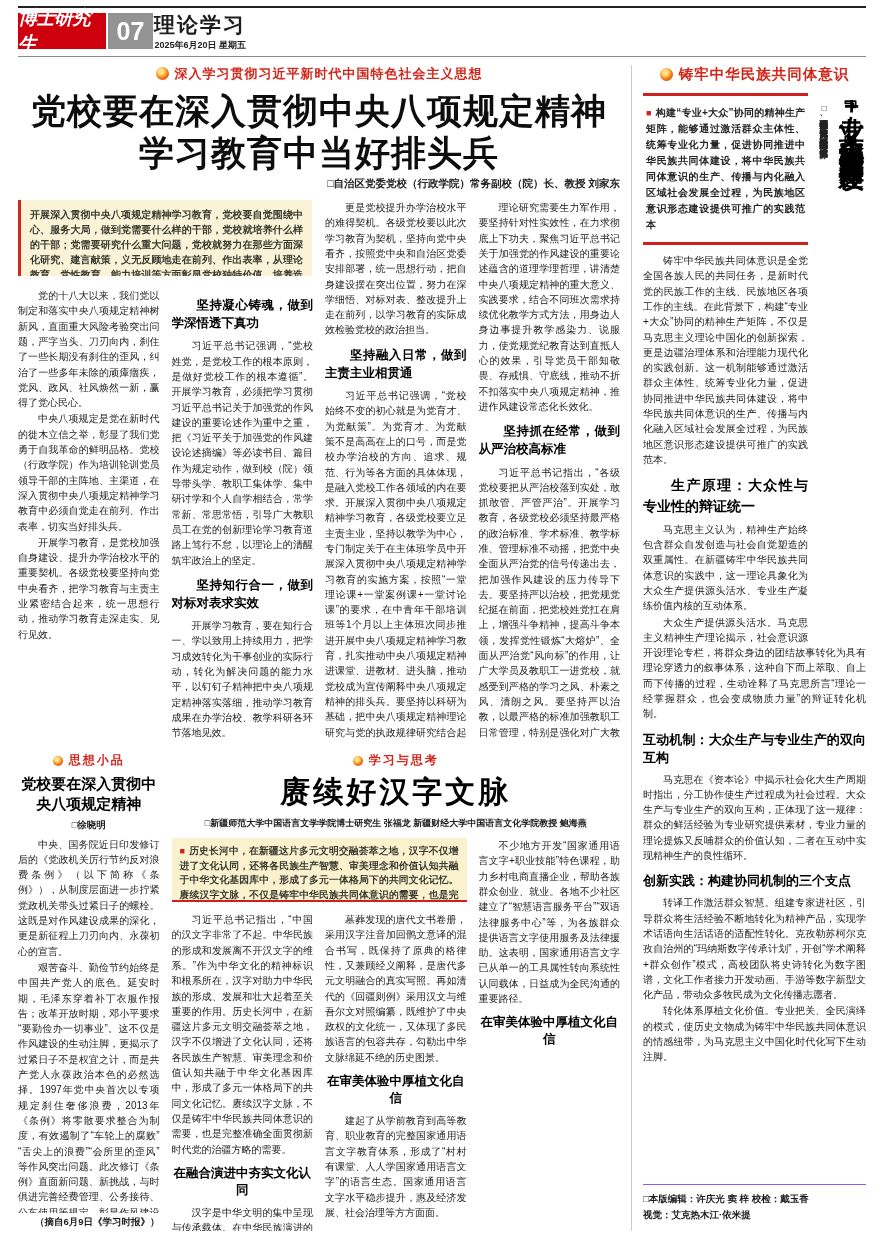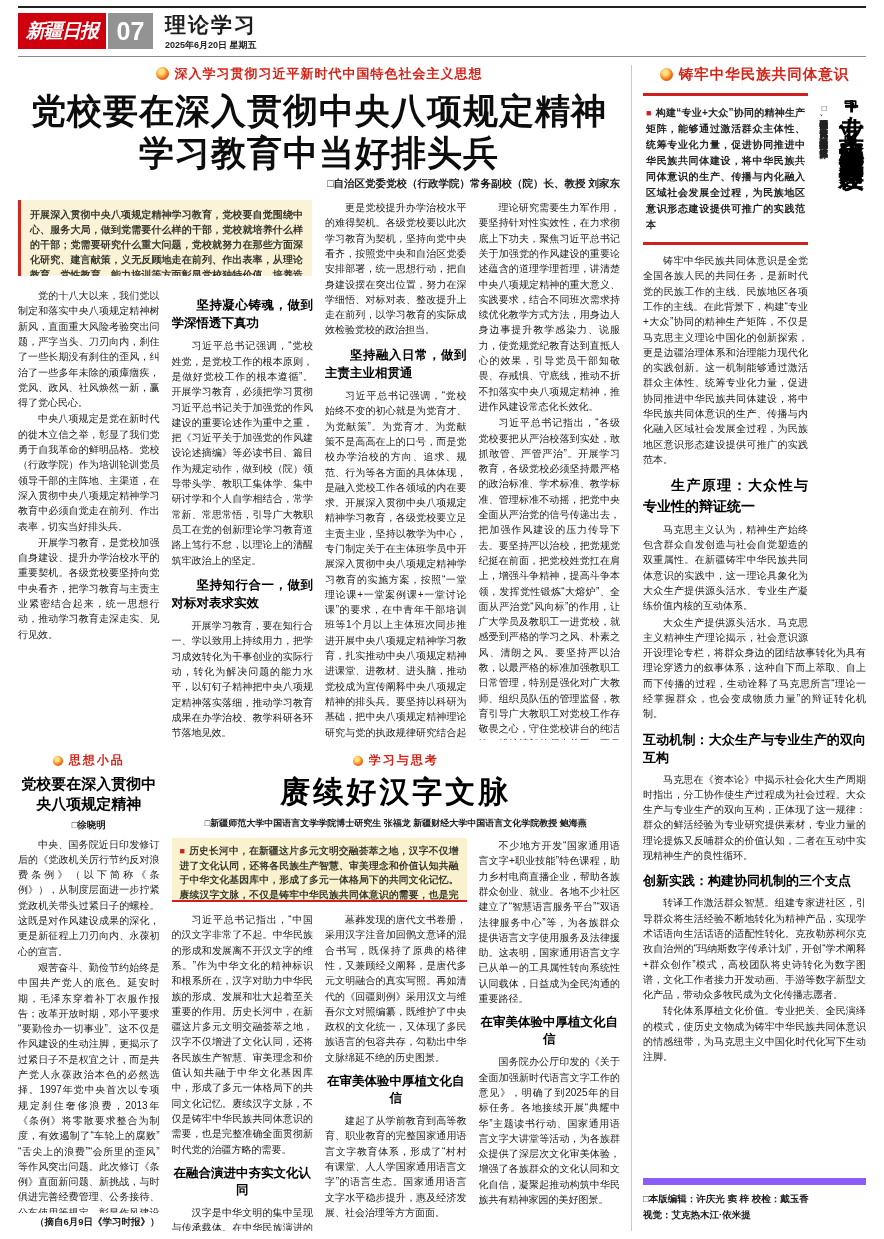--- a/index.html
+++ b/index.html
@@ -7,21 +7,21 @@
   body { font-family: "Liberation Sans", "DejaVu Sans", sans-serif; }
   .page{ width:884px; height:1239px; background:#fff; margin:0 auto; position:relative;
          padding:6px 18px 0 18px; overflow:hidden; color:#1d1d1d;}
   .topline{ height:2px; background:#222; margin-bottom:5px;}
   
   .masthead{ display:flex; align-items:flex-start; padding-bottom:4px; border-bottom:1px solid #8a8a8a;}
   .logo-red{ width:88px; height:36px; background:#cf000e; color:#fff; display:flex; align-items:center;
              justify-content:center; font-weight:900; font-style:italic; font-size:19px; letter-spacing:-1px;}
   .page-no{ width:45px; height:36px; background:#939393; color:#fff; display:flex; align-items:center;
             justify-content:center; font-size:25px; font-weight:700; margin-left:2px;}
-  .mh-right{ margin-left:12px;}
+  .mh-right{ margin-left:1px;text-align:right;}
   .sec-name{ font-size:21px; font-weight:900; line-height:1.1; letter-spacing:2px;}
   .mh-date{ font-size:9px; color:#222; margin-top:3px; font-weight:700;}
   
   .content{ display:flex; margin-top:8px; height:1166px; overflow:hidden;}
   .main{ width:602px; flex:none; display:flex; flex-direction:column;}
   .vrule{ width:1px; background:#c9c9c9; margin:0 11px; flex:none;}
   .sidebar{ flex:1; display:flex; flex-direction:column; overflow:hidden;}
   
   .banner{ text-align:center; color:#d3261b; font-weight:900; font-size:13px; height:20px; letter-spacing:1px;}
   .flame{ display:inline-block; width:13px; height:13px; border-radius:50%;
@@ -66,31 +66,31 @@
              font-size:10px; font-weight:700; line-height:1.6; color:#252525; margin-bottom:8px;}
   .sbhead2{ font-weight:900; font-size:14px; line-height:1.45; margin:8px 0 6px; text-indent:2em; color:#000;}
   .v-wrap{ display:flex; flex:none; margin-left:8px;}
   .v-bylines{ writing-mode:vertical-rl; font-size:8.5px; font-weight:700; color:#222; line-height:1.9;
               height:540px; padding-top:10px;}
   .v-title{ writing-mode:vertical-rl; font-size:25px; font-weight:900; letter-spacing:2px; line-height:1.15;
             color:#000; margin-left:5px; height:552px;}
   .sb-lower{ flex:1; display:flex; flex-direction:column; overflow:hidden; margin-top:0;}
   .sbhead{ font-weight:900; font-size:13px; margin:8px 0 5px; color:#000;}
   .sb-lower p.noind{ text-indent:0;}
-  .credits{ margin-top:auto; border-top:7px solid #8b5cf6; padding:6px 0 8px; font-size:9.5px; font-weight:700; line-height:1.7;}
+  .credits{ margin-top:auto; border-top:1px solid #8b5cf6; padding:6px 0 8px; font-size:9.5px; font-weight:700; line-height:1.7;}
 </style>
 </head>
 <body>
 
 <div class="page">
   <div class="topline"></div>
 
   <header class="masthead">
     <div class="logo-red">
-      <span>新疆日报</span>
+      <span>博士研究生</span>
     </div>
     <div class="page-no">07</div>
     <div class="mh-right">
       <div class="sec-name">理论学习</div>
       <div class="mh-date">2025年6月20日 星期五</div>
     </div>
   </header>
 
   <div class="content">
 
@@ -120,20 +120,21 @@
           <div class="shead">坚持知行合一，做到对标对表求实效</div>
           <p>开展学习教育，要在知行合一、学以致用上持续用力，把学习成效转化为干事创业的实际行动，转化为解决问题的能力水平，以钉钉子精神把中央八项规定精神落实落细，推动学习教育成果在办学治校、教学科研各环节落地见效。</p>
         </div>
         <div class="col">
           <p>更是党校提升办学治校水平的难得契机。各级党校要以此次学习教育为契机，坚持向党中央看齐，按照党中央和自治区党委安排部署，统一思想行动，把自身建设摆在突出位置，努力在深学细悟、对标对表、整改提升上走在前列，以学习教育的实际成效检验党校的政治担当。</p>
           <div class="shead">坚持融入日常，做到主责主业相贯通</div>
           <p>习近平总书记强调，“党校始终不变的初心就是为党育才、为党献策”。为党育才、为党献策不是高高在上的口号，而是党校办学治校的方向、追求、规范、行为等各方面的具体体现，是融入党校工作各领域的内在要求。开展深入贯彻中央八项规定精神学习教育，各级党校要立足主责主业，坚持以教学为中心，专门制定关于在主体班学员中开展深入贯彻中央八项规定精神学习教育的实施方案，按照“一堂理论课+一堂案例课+一堂讨论课”的要求，在中青年干部培训班等1个月以上主体班次同步推进开展中央八项规定精神学习教育，扎实推动中央八项规定精神进课堂、进教材、进头脑，推动党校成为宣传阐释中央八项规定精神的排头兵。要坚持以科研为基础，把中央八项规定精神理论研究与党的执政规律研究结合起来，与党风廉政建设研究结合起来，推出更多高质量研究成果。</p>
         </div>
         <div class="col">
           <p>理论研究需要生力军作用，要坚持针对性实效性，在力求彻底上下功夫，聚焦习近平总书记关于加强党的作风建设的重要论述蕴含的道理学理哲理，讲清楚中央八项规定精神的重大意义、实践要求，结合不同班次需求持续优化教学方式方法，用身边人身边事提升教学感染力、说服力，使党规党纪教育达到直抵人心的效果，引导党员干部知敬畏、存戒惧、守底线，推动不折不扣落实中央八项规定精神，推进作风建设常态化长效化。</p>
+          <div class="shead">坚持抓在经常，做到从严治校高标准</div>
           <p>习近平总书记指出，“各级党校要把从严治校落到实处，敢抓敢管、严管严治”。开展学习教育，各级党校必须坚持最严格的政治标准、学术标准、教学标准、管理标准不动摇，把党中央全面从严治党的信号传递出去，把加强作风建设的压力传导下去。要坚持严以治校，把党规党纪挺在前面，把党校姓党扛在肩上，增强斗争精神，提高斗争本领，发挥党性锻炼“大熔炉”、全面从严治党“风向标”的作用，让广大学员及教职工一进党校，就感受到严格的学习之风、朴素之风、清朗之风。要坚持严以治教，以最严格的标准加强教职工日常管理，特别是强化对广大教师、组织员队伍的管理监督，教育引导广大教职工对党校工作存敬畏之心，守住党校讲台的纯洁性，维护清朗的师生关系。要坚持严以治学，以严谨的学风引导学员，以严明的纪律约束学员，推动学员在理论学习中深化认识，在案例分析中汲取经验，在实践锻炼中养成习惯，提升党性修养，有力有序有效地把中央八项规定精神内化于心、外化于行。</p>
         </div>
       </div>
 
       <div class="bottom-band">
 
         <div class="thought">
           <div class="sec-label">
             <span class="flame" style="width:10px;height:10px;"></span><span>思想小品</span>
           </div>
@@ -163,21 +164,20 @@
               <p>汉字是中华文明的集中呈现与传承载体。在中华民族演进的历史长河中，各民族在交往交流交融中共同书写了灿烂的中华文化。新疆出土的大量汉文文献资料，形象地展示出各民族接受汉字的历史进程，印证着中华文明多元一体的演进轨迹。</p>
             </div>
             <div class="h-col pad">
               <p>墓葬发现的唐代文书卷册，采用汉字注音加回鹘文意译的混合书写，既保持了原典的格律性，又兼顾经义阐释，是唐代多元文明融合的真实写照。再如清代的《回疆则例》采用汉文与维吾尔文对照编纂，既维护了中央政权的文化统一，又体现了多民族语言的包容共存，勾勒出中华文脉绵延不绝的历史图景。</p>
               <div class="chead">在审美体验中厚植文化自信</div>
               <p>建起了从学前教育到高等教育、职业教育的完整国家通用语言文字教育体系，形成了“村村有课堂、人人学国家通用语言文字”的语言生态。国家通用语言文字水平稳步提升，惠及经济发展、社会治理等方方面面。</p>
             </div>
             <div class="h-col">
               <p>不少地方开发“国家通用语言文字+职业技能”特色课程，助力乡村电商直播企业，帮助各族群众创业、就业。各地不少社区建立了“智慧语言服务平台”“双语法律服务中心”等，为各族群众提供语言文字使用服务及法律援助。这表明，国家通用语言文字已从单一的工具属性转向系统性认同载体，日益成为全民沟通的重要路径。</p>
               <div class="chead">在审美体验中厚植文化自信</div>
-              <p>国务院办公厅印发的《关于全面加强新时代语言文字工作的意见》，明确了到2025年的目标任务。各地接续开展“典耀中华”主题读书行动、国家通用语言文字大讲堂等活动，为各族群众提供了深层次文化审美体验，增强了各族群众的文化认同和文化自信，凝聚起推动构筑中华民族共有精神家园的美好图景。</p>
             </div>
           </div>
         </div>
       </div>
     </div>
 
     <div class="vrule"></div>
 
     <aside class="sidebar sb">
       <div class="sb-banner">

